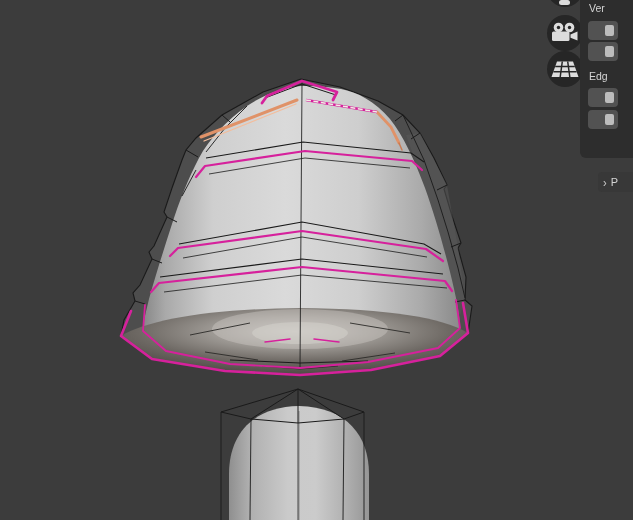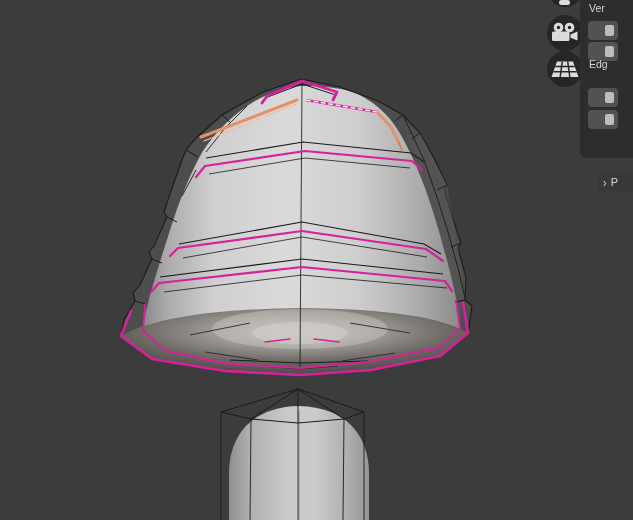--- a/index.html
+++ b/index.html
@@ -167,21 +167,21 @@
   </svg>
 
   <div class="panel">
     <div class="panel-label" style="top:2px">Ver</div>
     <div class="panel-btn" style="top:21px">
       <span class="glyph"></span>
     </div>
     <div class="panel-btn" style="top:42px">
       <span class="glyph"></span>
     </div>
-    <div class="panel-label" style="top:58px">Edg</div>
+    <div class="panel-label" style="top:70px">Edg</div>
     <div class="panel-btn" style="top:88px">
       <span class="glyph"></span>
     </div>
     <div class="panel-btn" style="top:110px">
       <span class="glyph"></span>
     </div>
   </div>
 
   <div class="collapsed-header">
     <span class="chev">›</span>

